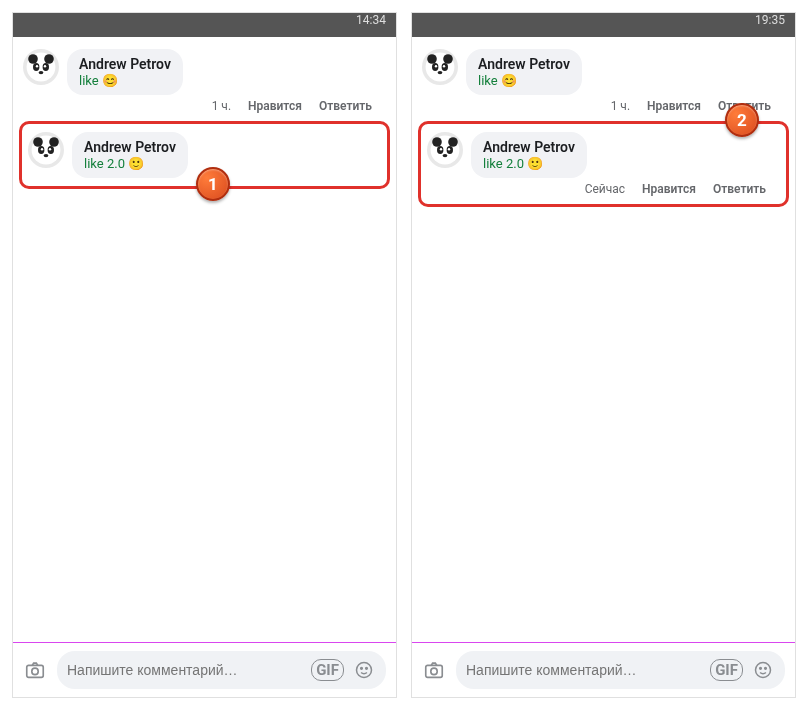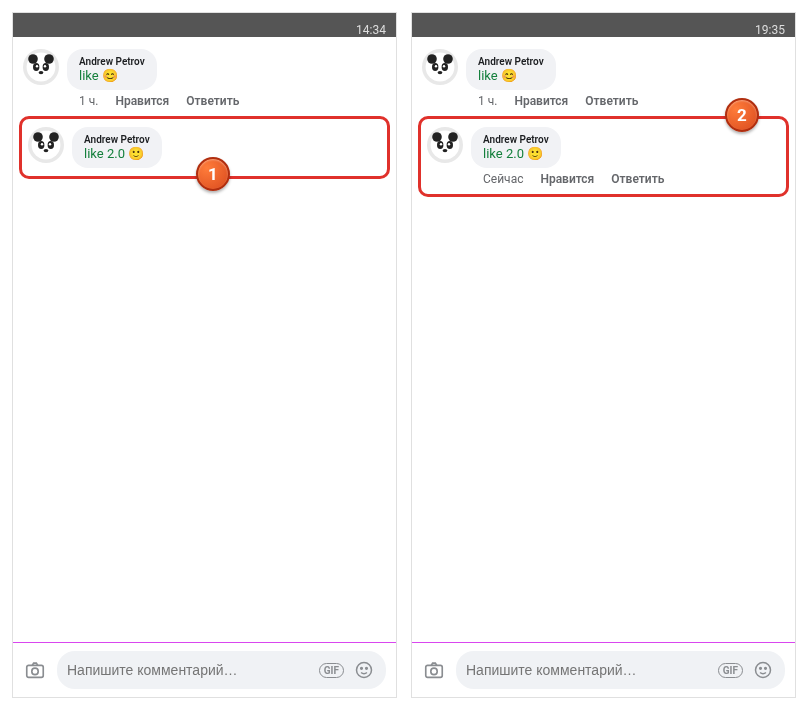--- a/index.html
+++ b/index.html
@@ -21,21 +21,21 @@
       flex-direction: column;
       position: relative;
     }
     .status-bar {
       height: 24px;
       background: #555;
       color: #ddd;
       font-size: 12px;
       display: flex;
       justify-content: flex-end;
-      align-items: flex-end;
+      align-items: flex-start;
       padding: 0 10px;
     }
     .content {
       flex: 1;
       padding: 8px 6px;
       position: relative;
     }
     .comment {
       display: flex;
       align-items: flex-start;
@@ -57,33 +57,34 @@
     .avatar svg { width: 32px; height: 32px; }
     .comment-body { flex: 1; }
     .bubble {
       background: #f1f2f5;
       border-radius: 16px;
       padding: 7px 12px;
       display: inline-block;
     }
     .author {
       font-weight: 600;
-      font-size: 10px;
+      font-size: 14px;
       color: #1c1e21;
       text-align: right;
     }
     .text {
       font-size: 13px;
       color: #15803d;
       margin-top: 1px;
     }
     .meta {
       font-size: 12px;
       color: #65676b;
       margin: 4px 0 0 12px;
+      text-align: right;
     }
     .meta span { margin-right: 14px; }
     .meta .action { font-weight: 600; cursor: pointer; }
     .highlight-wrap {
       position: relative;
     }
     .highlight {
       border: 3px solid #e0312b;
       border-radius: 10px;
       padding: 4px 2px;
@@ -130,21 +131,21 @@
     }
     .composer-input {
       flex: 1;
       border: none;
       background: transparent;
       font-size: 14px;
       color: #65676b;
       outline: none;
     }
     .gif-icon {
-      font-size: 10px;
+      font-size: 15px;
       font-weight: 700;
       border: 1.5px solid #8a8d91;
       border-radius: 10px;
       padding: 1px 4px;
       color: #8a8d91;
       margin-left: 20px;
     }
   </style>
 </head>
 <body>

